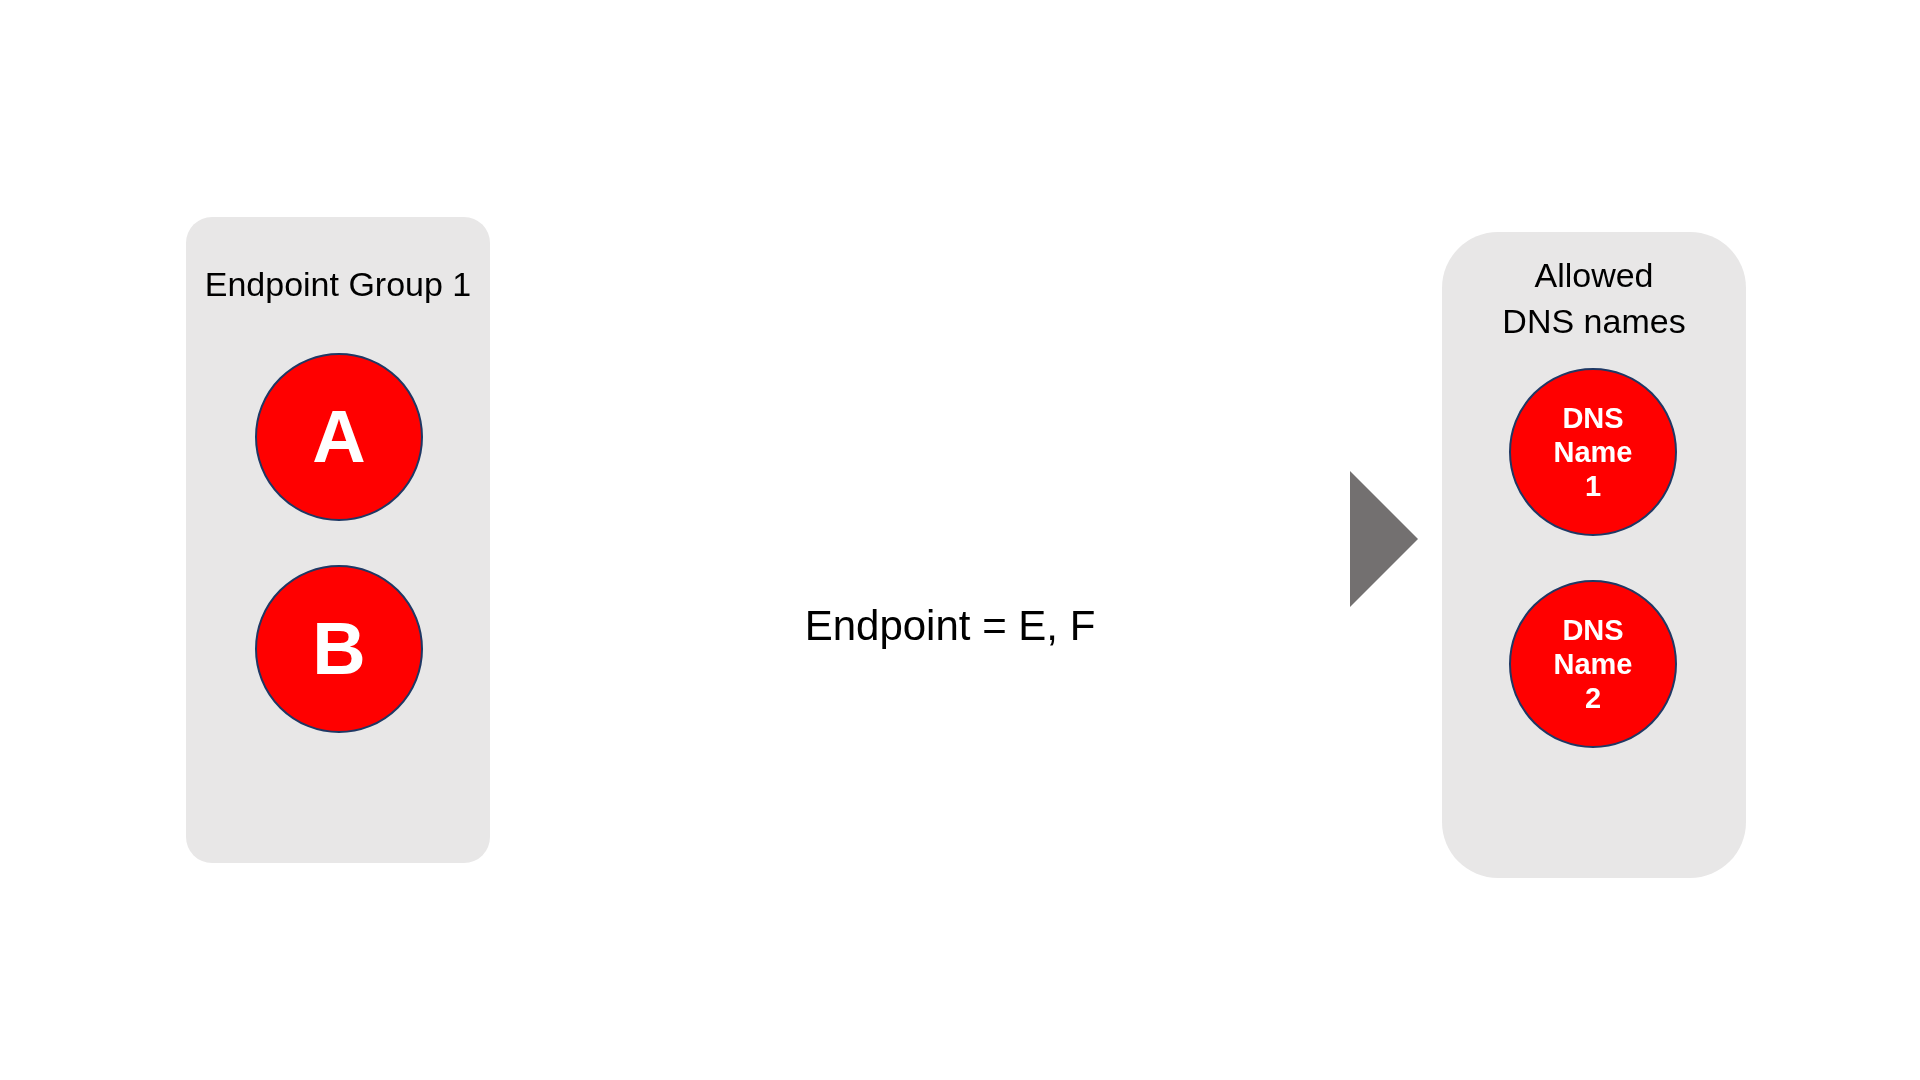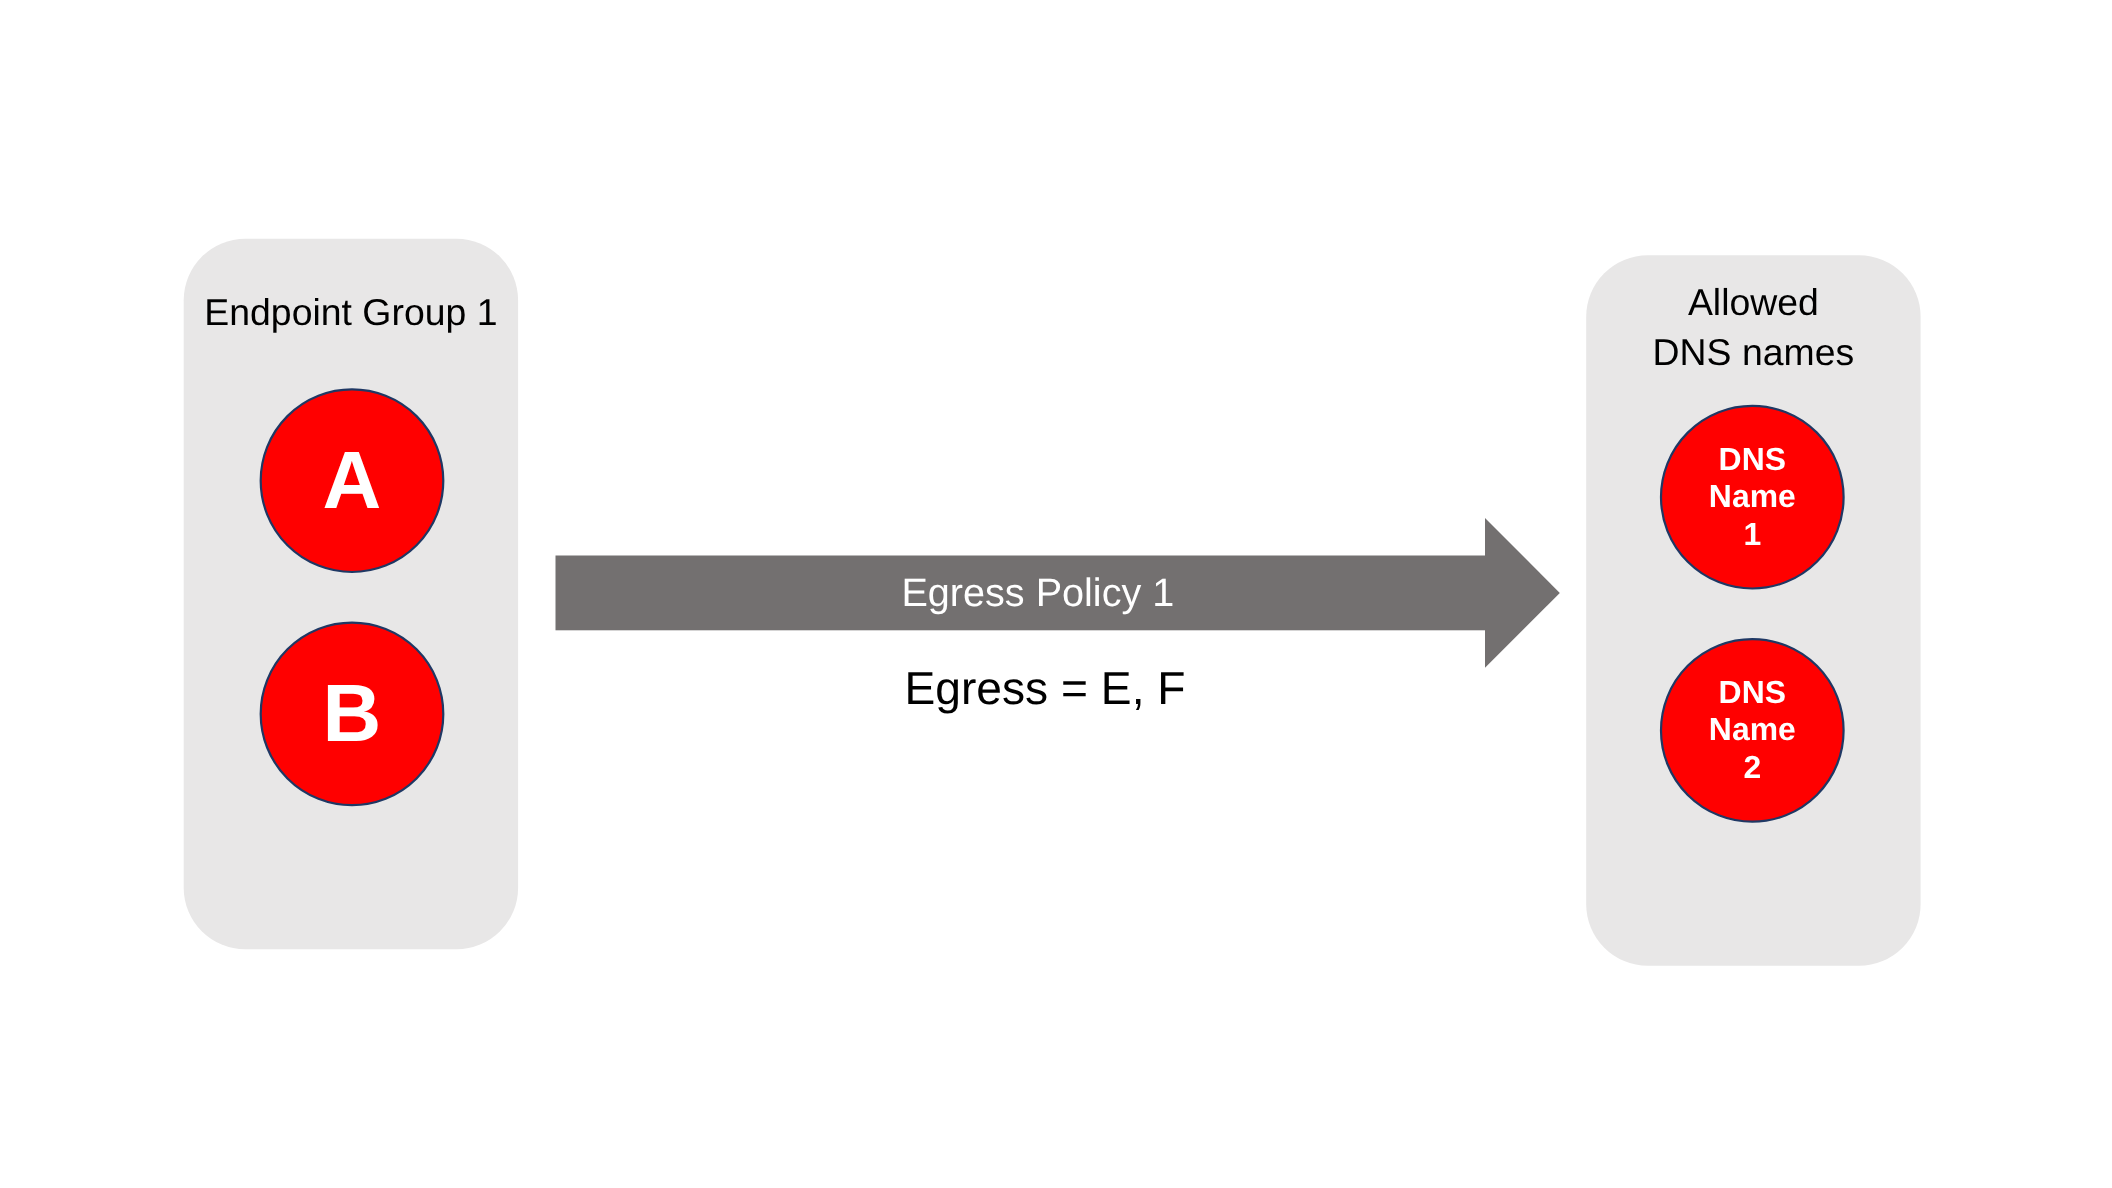--- a/index.html
+++ b/index.html
@@ -16,21 +16,21 @@
     position: absolute; inset: 0;
   }
   .panel {
     position: absolute;
     top: 217px;
     width: 304px;
     height: 646px;
     background: #e8e7e7;
     border-radius: 56px;
   }
-  .panel-left  { left: 167px; }
+  .panel-left  { left: 186px; border-radius: 26px; }
   .panel-right { left: 1442px; margin-top: 15px; }
   .panel-title {
     position: absolute;
     left: 0; right: 0;
     text-align: center;
     color: #000000;
     font-size: 34px;
     line-height: 46px;
     white-space: nowrap;
   }
@@ -97,26 +97,23 @@
   <div class="panel panel-left">
     <div class="panel-title">Endpoint Group 1</div>
     <div class="node node-top">
       <span class="node-letter">A</span>
     </div>
     <div class="node node-bottom">
       <span class="node-letter">B</span>
     </div>
   </div>
 
-  <div class="arrow-shaft">
-    <span class="arrow-label">Egress Policy 1</span>
-  </div>
   <div class="arrow-head"></div>
 
-  <div class="service-label">Egress = E, F</div>
+  <div class="service-label">Endpoint = E, F</div>
 
   <div class="panel panel-right">
     <div class="panel-title">
       <span>Allowed</span><br>
       <span>DNS names</span>
     </div>
     <div class="node node-top">
       <span class="node-lines">
         <span>DNS</span><br>
         <span>Name</span><br>

